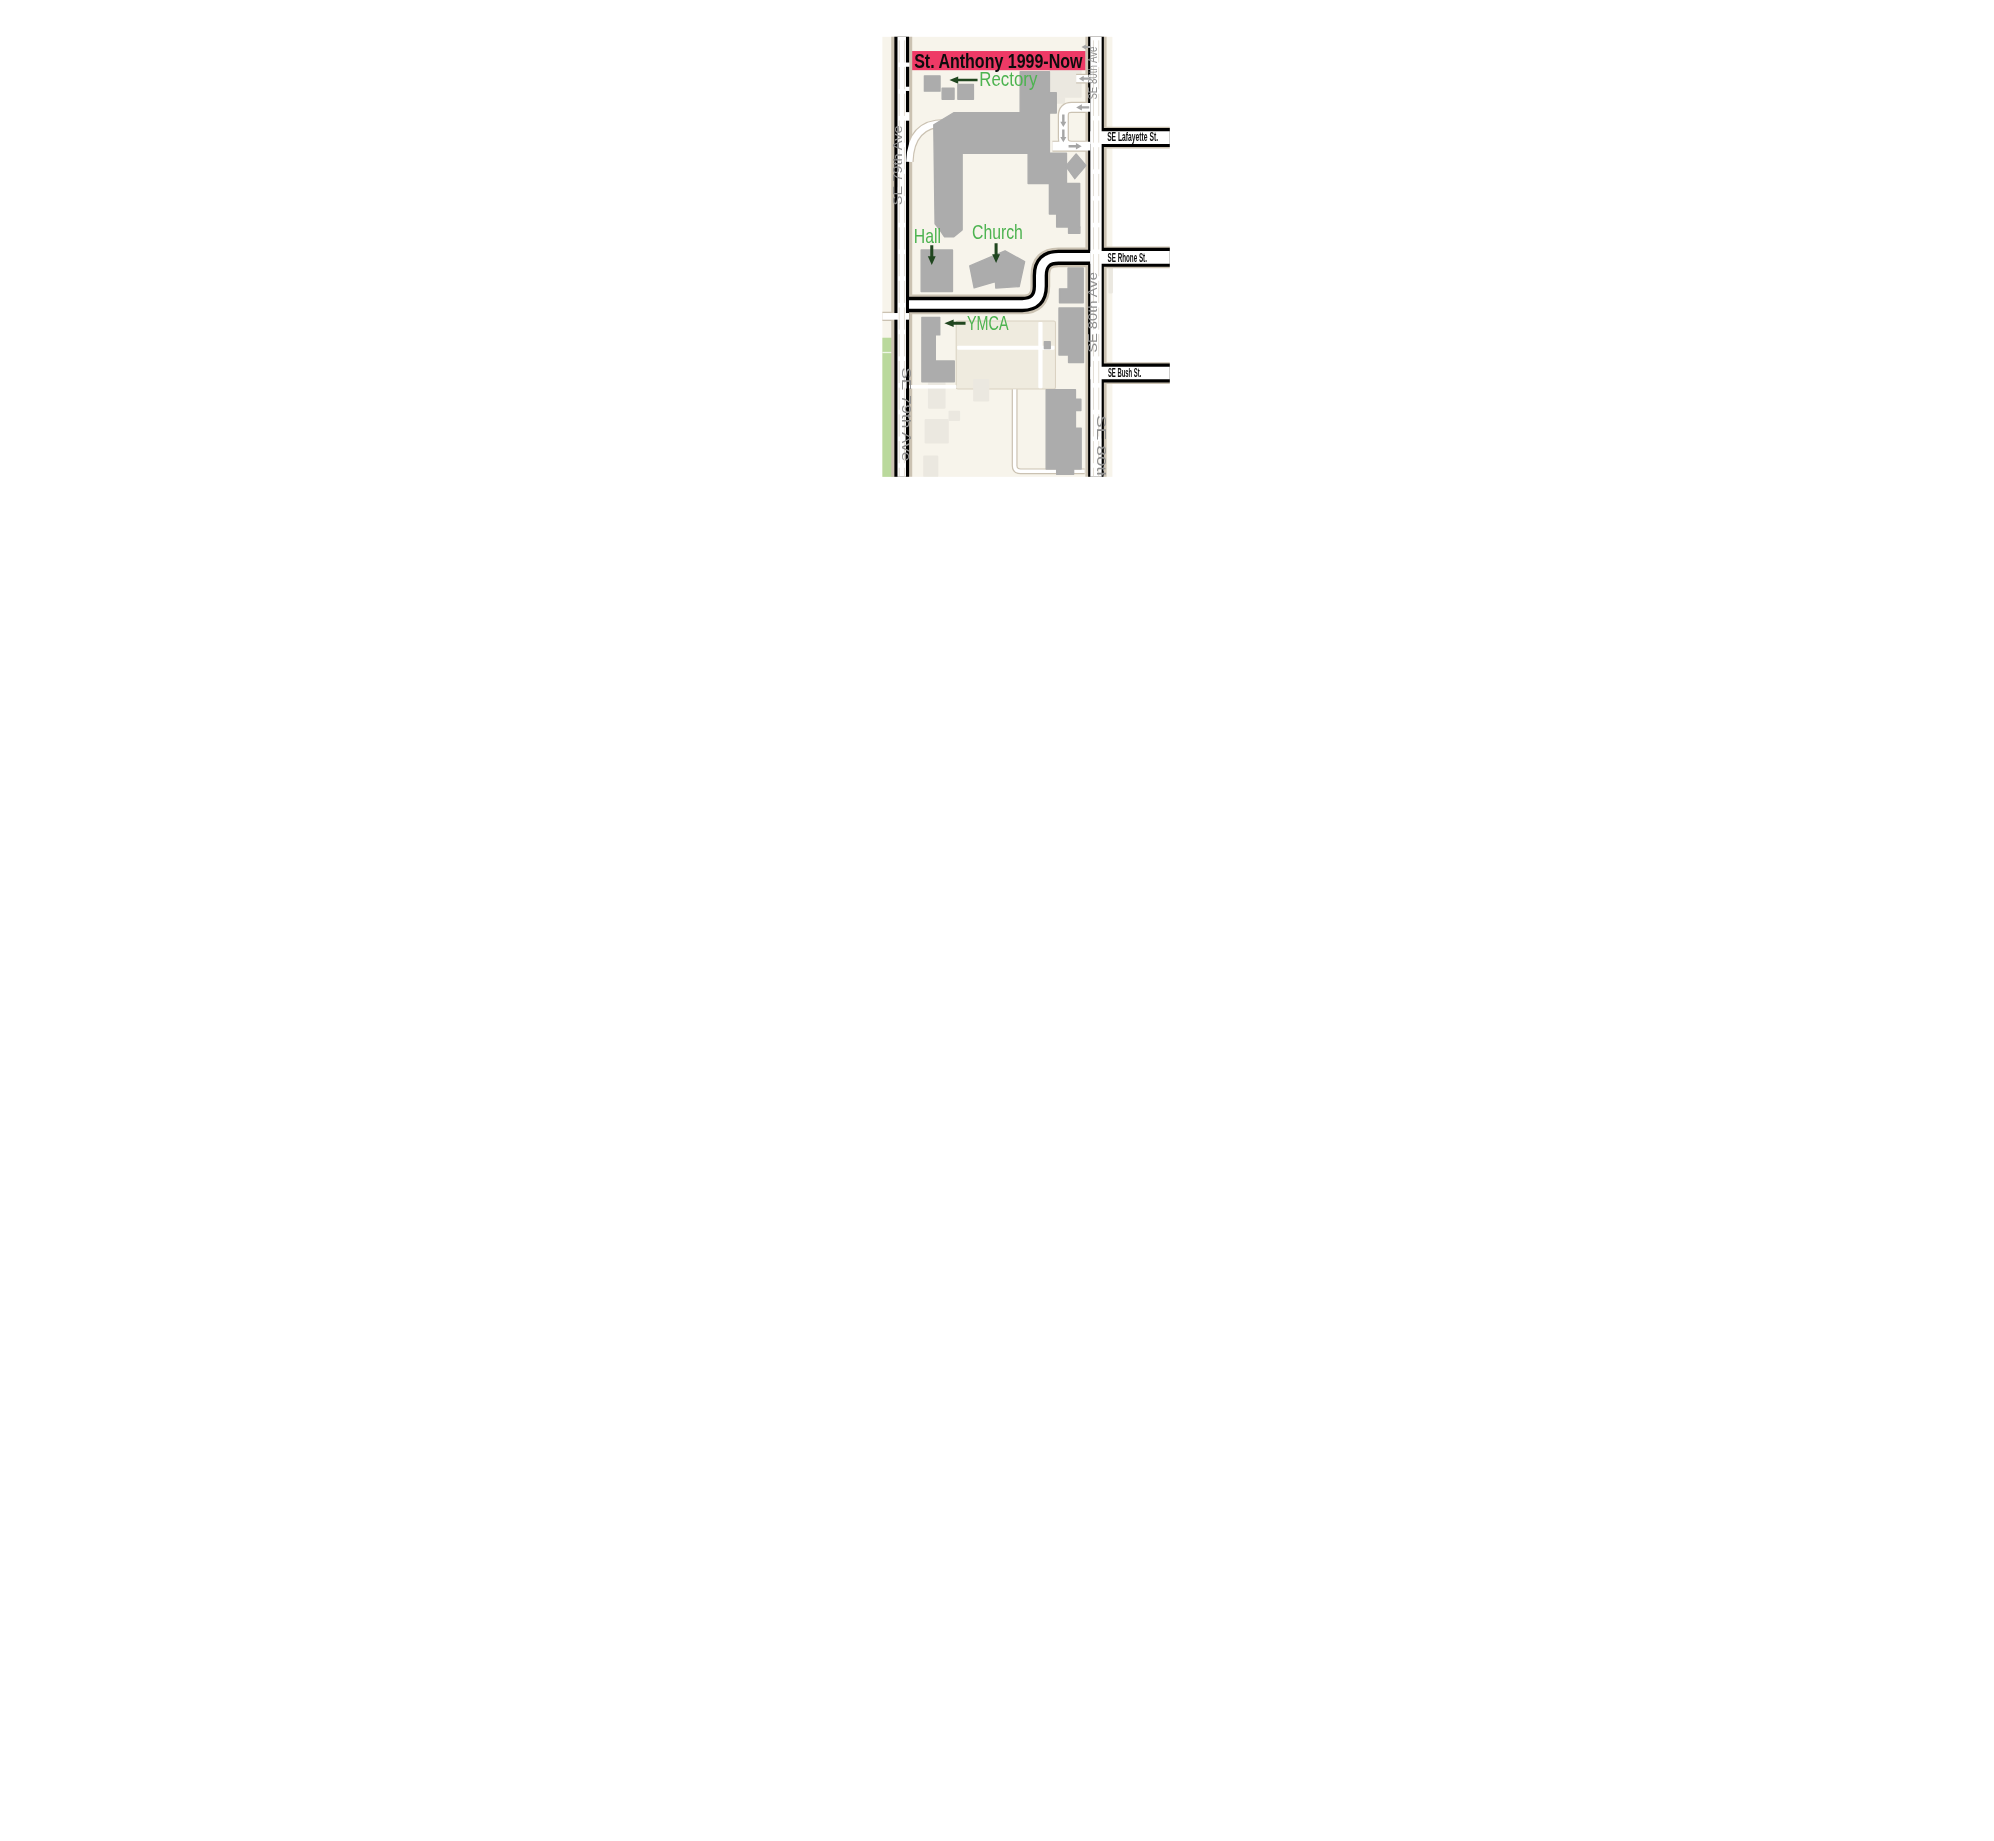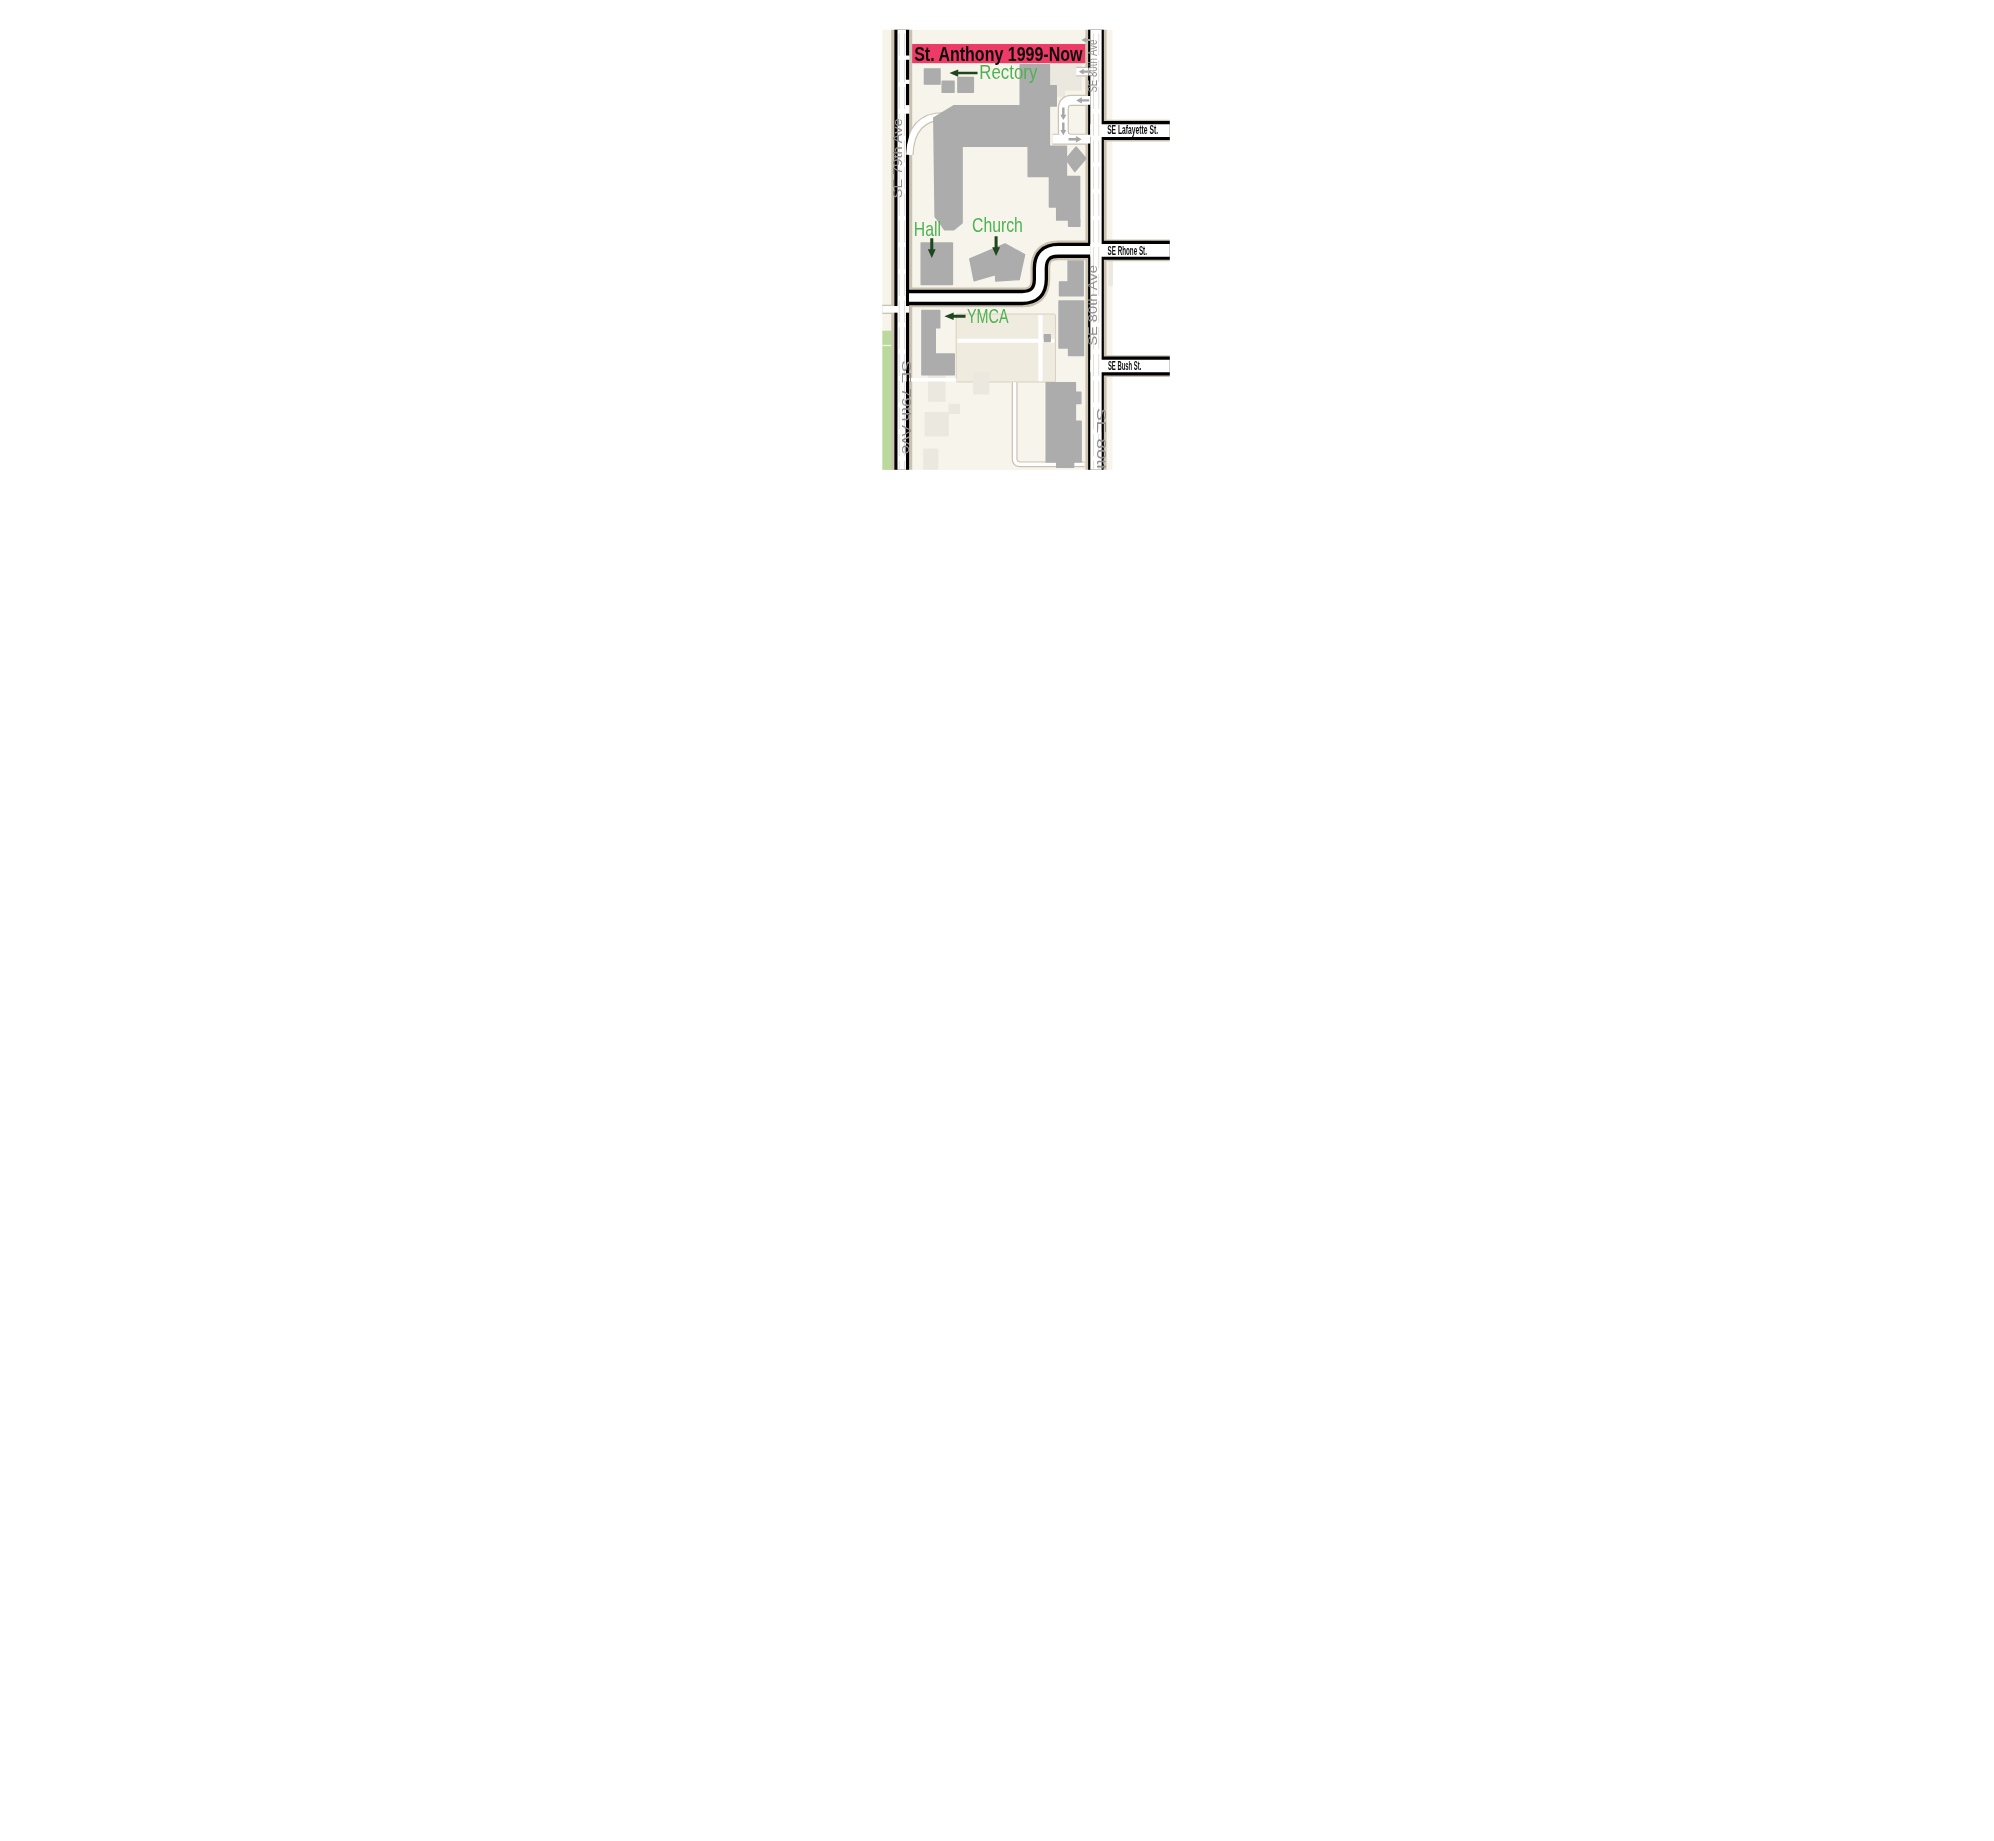--- a/index.html
+++ b/index.html
@@ -1,18 +1,18 @@
 <!DOCTYPE html>
 <html style="font-size:6.4px"><head>
 <meta charset="utf-8">
 <style>
   html, body { margin: 0; padding: 0; background: #ffffff; }
   .page {
     width: 499px; height: 461px;
-    margin: 9px auto; background: #ffffff;
+    margin: 16px auto; background: #ffffff;
     position: relative; overflow: hidden;
   }
   svg { display: block; }
   text { font-family: "Liberation Sans", sans-serif; }
   .street-gray-label { font-family: "DejaVu Sans", sans-serif; font-weight: 500; }
   .stub-label { font-weight: 700; }
   .poi-label { font-weight: 400; }
   .banner-title { font-weight: 600; }
 </style>
 </head>

